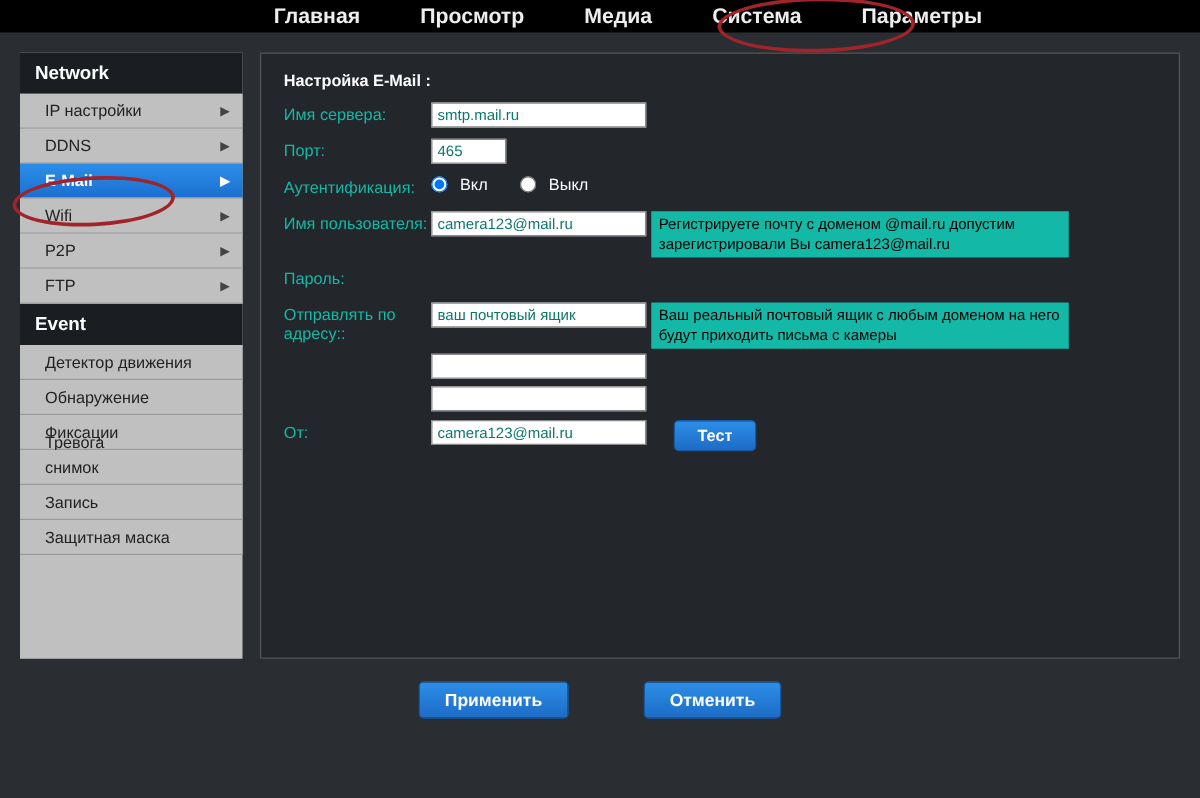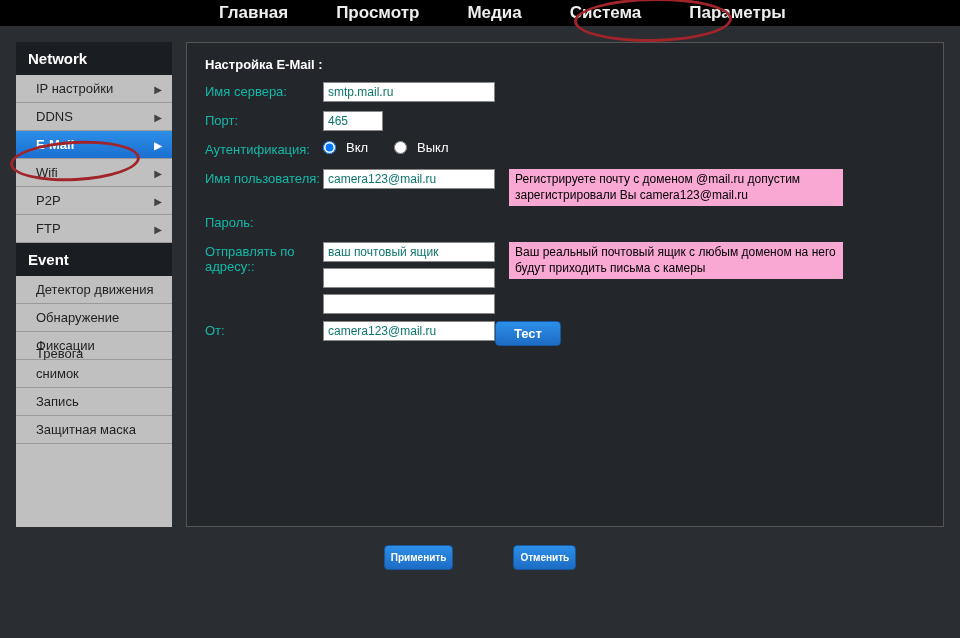--- a/index.html
+++ b/index.html
@@ -24,21 +24,21 @@
   font-size: 17px;
   font-weight: bold;
   color: #eee;
   height: 42px;
   display: flex;
   align-items: center;
   cursor: pointer;
 }
 .container { display: flex; padding: 16px 16px 0; gap: 14px; }
 .sidebar {
-  width: 156px;
+  width: 178px;
   background: #c0c0c0;
   flex-shrink: 0;
   padding-bottom: 10px;
 }
 .side-head {
   background: #1a1e23;
   color: #fff;
   font-weight: bold;
   font-size: 15px;
   padding: 8px 12px;
@@ -92,40 +92,40 @@
   border: 1px solid #888;
   font-size: 12px;
   padding: 0 4px;
 }
 .inp.small { width: 60px; }
 .chk { transform: scale(1.05); }
 .radio-row { display: flex; align-items: center; gap: 6px; }
 .radio-row input { margin: 0 4px 0 0;}
 .radio-row span { margin-right: 20px; }
 .hint {
-  background: #f9a8d4;
+  background: #14b8a6;
   color: #000;
   font-size: 12px;
   padding: 3px 6px;
-  margin-left: 14px;
+  margin-left: 4px;
   line-height: 1.3;
 }
 .hint.h1 { width: 334px; }
 .hint.h2 { width: 334px; }
 .btn {
   background: linear-gradient(#2c8ee8, #1d6cc5);
   border: 1px solid #1558a0;
   color: #fff;
   font-weight: bold;
-  font-size: 10px;
-  padding: 6px 6px;
+  font-size: 14px;
+  padding: 6px 20px;
   border-radius: 4px;
   cursor: pointer;
 }
-.btn.small { padding: 4px 18px; font-size: 13px;  text-align: right;}
+.btn.small { padding: 4px 18px; font-size: 13px; margin-left: 22px; text-align: right;}
 .btn-bar {
   display: flex;
   justify-content: center;
   gap: 60px;
   padding: 18px 0;
 }
 .circle-mark {
   position: absolute;
   border: 3px solid #a0242a;
   border-radius: 50%;
@@ -190,21 +190,21 @@
       <div class="lbl">Имя пользователя:</div>
       <input class="inp" value="camera123@mail.ru" style="">
       <div class="hint h1">Регистрируете почту с доменом @mail.ru допустим зарегистрировали Вы camera123@mail.ru</div>
     </div>
     <div class="form-row">
       <div class="lbl">Пароль:</div>
     </div>
     <div class="form-row">
       <div class="lbl">Отправлять по адресу::</div>
       <div>
-        <input class="inp" style="margin-bottom: 6px;" value="ваш почтовый ящик"><br>
+        <input class="inp" style="margin-bottom: 21px;" value="ваш почтовый ящик"><br>
         <input class="inp" style="margin-bottom: 6px;"><br>
         <input class="inp" style="">
       </div>
       <div class="hint h2">Ваш реальный почтовый ящик с любым доменом на него будут приходить письма с камеры</div>
     </div>
     <div class="form-row" style="margin-top:6px;">
       <div class="lbl">От:</div>
       <input class="inp" value="camera123@mail.ru" style="">
       <button class="btn small">Тест</button>
     </div>

